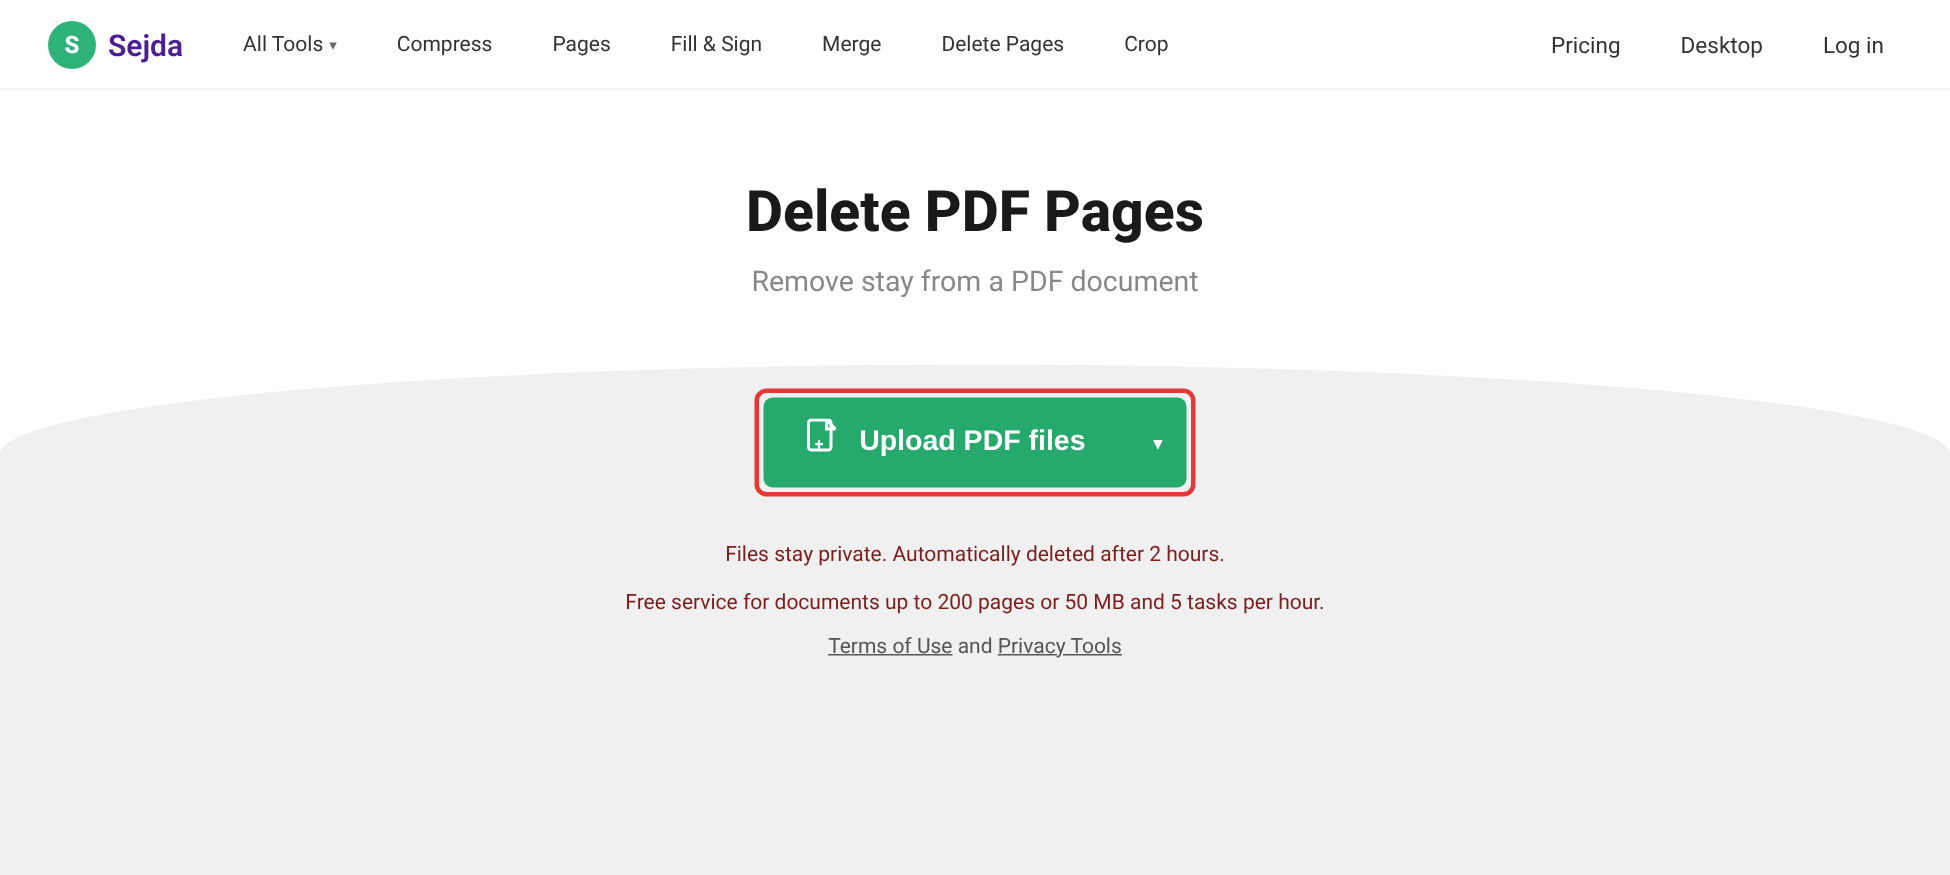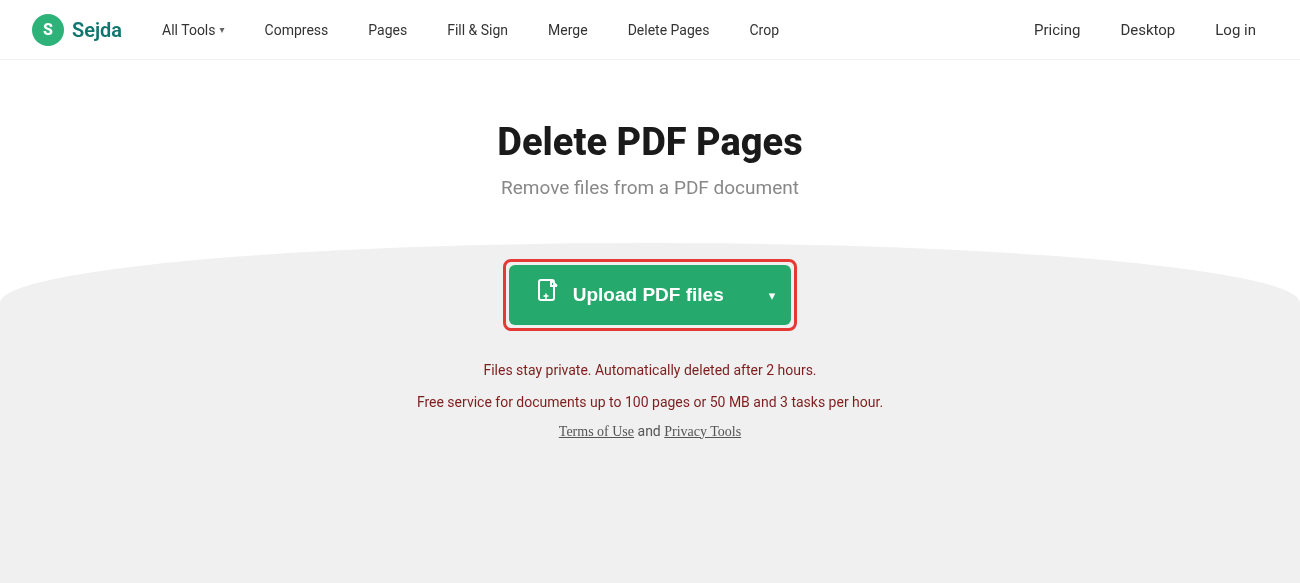--- a/index.html
+++ b/index.html
@@ -43,21 +43,21 @@
       align-items: center;
       justify-content: center;
       color: white;
       font-weight: 800;
       font-size: 16px;
     }
 
     .logo-text {
       font-size: 20px;
       font-weight: 600;
-      color: #0f766e;
+      color: #4c1d95;
     }
 
     .nav-links {
       display: flex;
       align-items: center;
       gap: 16px;
       flex: 1;
     }
 
     .nav-link {
@@ -199,21 +199,20 @@
     .links-row {
       text-align: center;
       font-size: 14px;
       color: #555;
     }
 
     .links-row a {
       color: #555;
       text-decoration: underline;
       cursor: pointer;
-      font-family: Liberation Serif, serif;
     }
   </style>
 </head>
 <body>
 
 <nav class="navbar">
   <div class="logo-area">
     <div class="logo-icon">
       <span>S</span>
     </div>
@@ -238,21 +237,21 @@
     <span class="nav-link">Desktop</span>
     <span class="nav-link">Log in</span>
   </div>
 </nav>
 
 <main class="main">
   <div class="bg-curve"></div>
 
   <div class="content">
     <h1 class="page-title">Delete PDF Pages</h1>
-    <p class="page-subtitle">Remove files from a PDF document</p>
+    <p class="page-subtitle">Remove stay from a PDF document</p>
 
     <div class="upload-area">
       <div class="upload-btn-wrapper">
         <button class="upload-btn">
           <div class="upload-btn-main">
             <span class="upload-btn-icon">
               <svg width="24" height="26" viewBox="0 0 24 26" fill="none" xmlns="http://www.w3.org/2000/svg">
                 <rect x="2" y="1" width="15" height="20" rx="2" stroke="white" stroke-width="2" fill="none"></rect>
                 <path d="M14 1 L20 7" stroke="white" stroke-width="2" fill="none"></path>
                 <path d="M14 1 L14 7 L20 7" stroke="white" stroke-width="2" fill="none"></path>
@@ -261,19 +260,19 @@
             </span>
             <span>Upload PDF files</span>
           </div>
           <div class="upload-btn-divider"></div>
           <div class="upload-btn-dropdown">▾</div>
         </button>
       </div>
     </div>
 
     <p class="privacy-note">Files stay private. Automatically deleted after 2 hours.</p>
-    <p class="privacy-note">Free service for documents up to 100 pages or 50 MB and 3 tasks per hour.</p>
+    <p class="privacy-note">Free service for documents up to 200 pages or 50 MB and 5 tasks per hour.</p>
 
     <div class="links-row">
       <a>Terms of Use</a><span> and </span><a>Privacy Tools</a>
     </div>
   </div>
 </main>
 
 </body></html>

